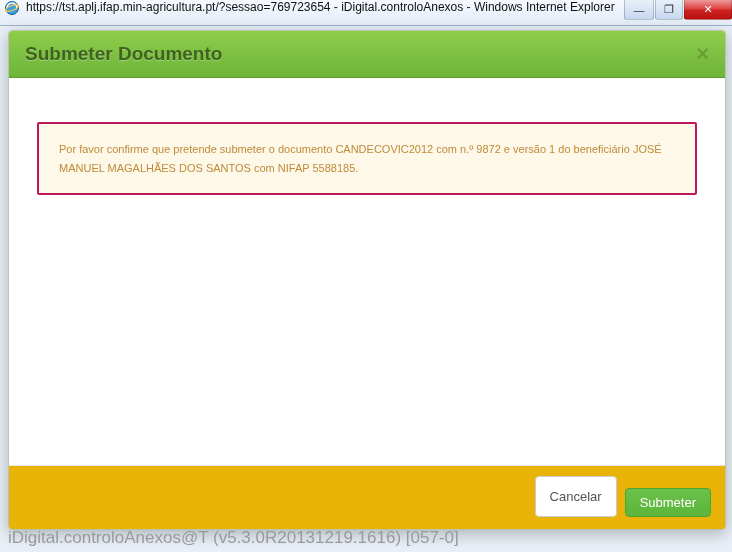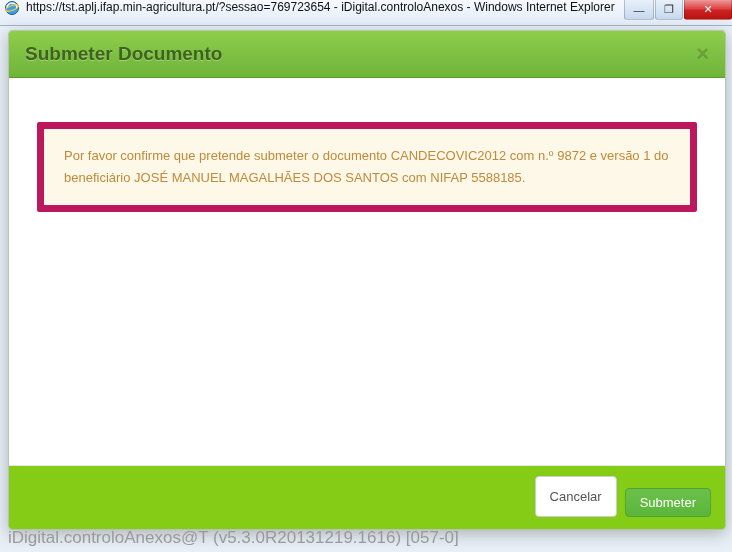--- a/index.html
+++ b/index.html
@@ -105,34 +105,34 @@
       opacity: 0.6;
     }
     .modal-body {
       flex: 1;
       padding: 44px 28px 20px 28px;
       background: #fff;
       overflow: auto;
     }
     .alert {
       background: #fdf8e8;
-      border: 7px solid #be185d;
+      border: 2px solid #be185d;
       border-radius: 2px;
       padding: 16px 20px;
-      font-size: 13px;
+      font-size: 11px;
       line-height: 1.7;
       color: #c08a3a;
     }
     .modal-footer {
       padding: 10px 14px 12px;
       border-top: 1px solid #e6e6e6;
       display: flex;
       justify-content: flex-end;
       gap: 8px;
-      background:#84cc16;
+      background:#eab308;
     }
     .btn {
       font-size: 13px;
       padding: 6px 14px;
       border-radius: 4px;
       cursor: pointer;
       border: 1px solid;
     }
     .btn-default {
       background: #fff;

